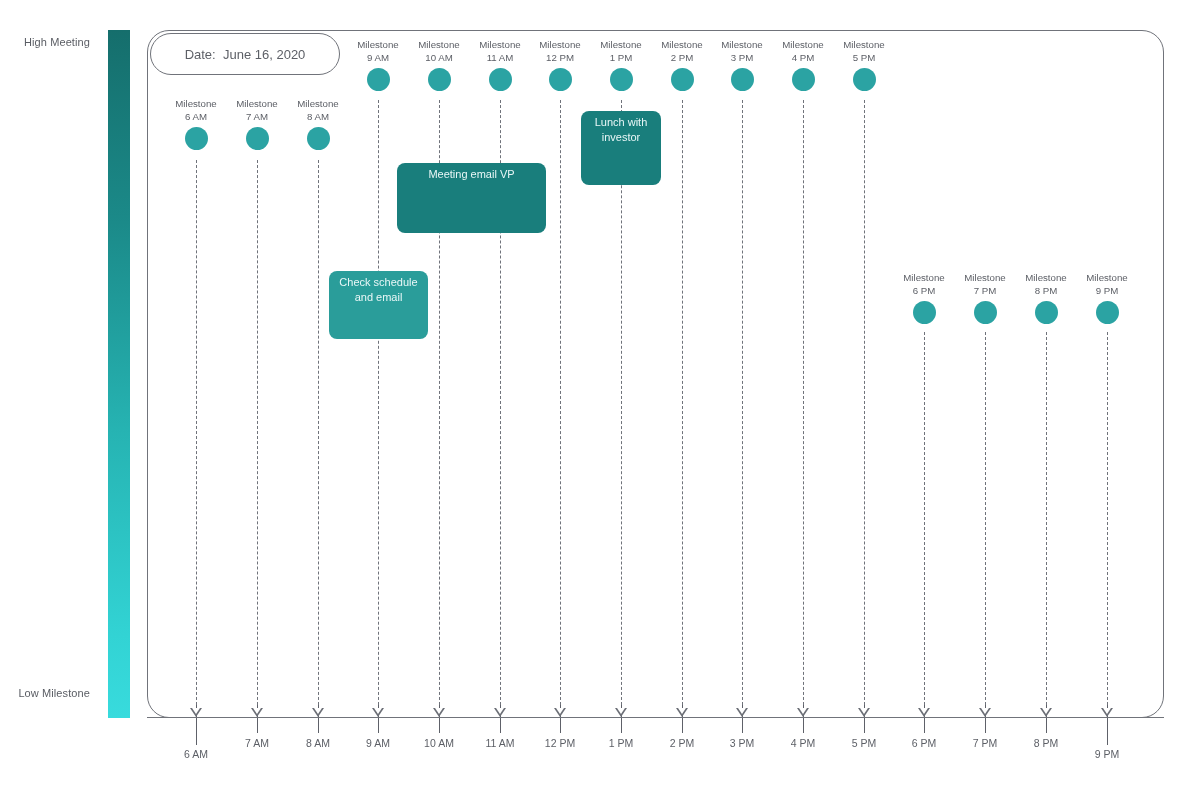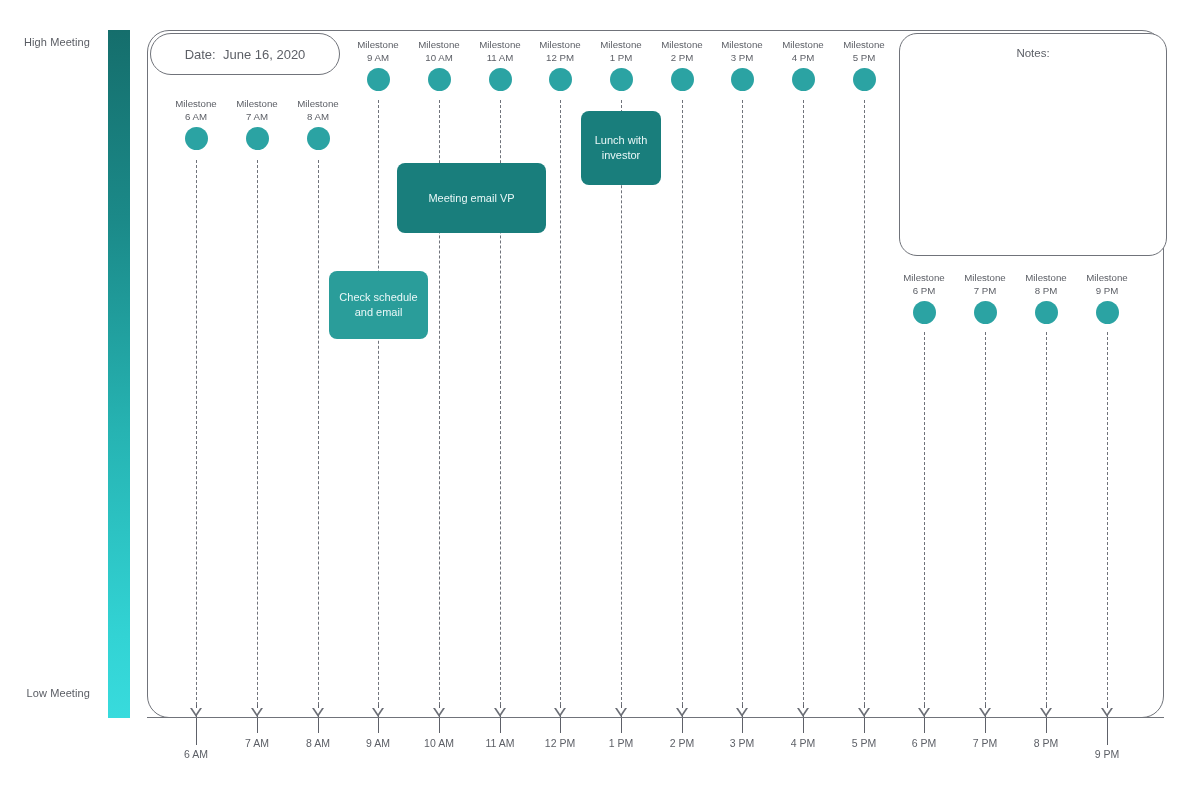--- a/index.html
+++ b/index.html
@@ -163,21 +163,21 @@
     text-align: center;
     font-size: 10.5px;
     color: #5c5f66;
   }
 
   
   .event {
     position: absolute;
     border-radius: 8px;
     display: flex;
-    align-items: center;
+    align-items: flex-start;
     justify-content: center;
     box-sizing: border-box;
     padding: 4px 8px;
   }
   .event span {
     color: #e9f7f7;
     font-size: 11px;
     line-height: 15px;
     text-align: center;
     white-space: pre-line;
@@ -185,21 +185,21 @@
 </style>
 </head>
 <body>
 
 <div id="stage">
 
   <div class="abs priority-label" id="label-high">High Meeting</div>
 
   <div class="abs" id="priority-bar"></div>
 
-  <div class="abs priority-label" id="label-low">Low Meeting</div>
+  <div class="abs priority-label" id="label-low">Low Milestone</div>
 
   <div class="abs" id="frame"></div>
 
   <div id="grid-layer">
       <div class="stem" style="left: 196px; top: 160px; height: 545px;"></div>
       <div class="stem" style="left: 257px; top: 160px; height: 545px;"></div>
       <div class="stem" style="left: 318px; top: 160px; height: 545px;"></div>
       <div class="stem" style="left: 378px; top: 100px; height: 605px;"></div>
       <div class="stem" style="left: 439px; top: 100px; height: 605px;"></div>
       <div class="stem" style="left: 500px; top: 100px; height: 605px;"></div>
@@ -359,17 +359,14 @@
       <div class="event" style="left: 329px; top: 271px; width: 99px; height: 68px; background: rgb(42, 157, 154);">
         <span>Check schedule
 and email</span>
       </div>
     </div>
 
   <div class="abs" id="date-pill">
     <span>Date:  June 16, 2020</span>
   </div>
 
-  <div class="abs" id="notes-box">
-    <div class="notes-title">Notes:</div>
-  </div>
 
 </div>
 
 </body></html>

